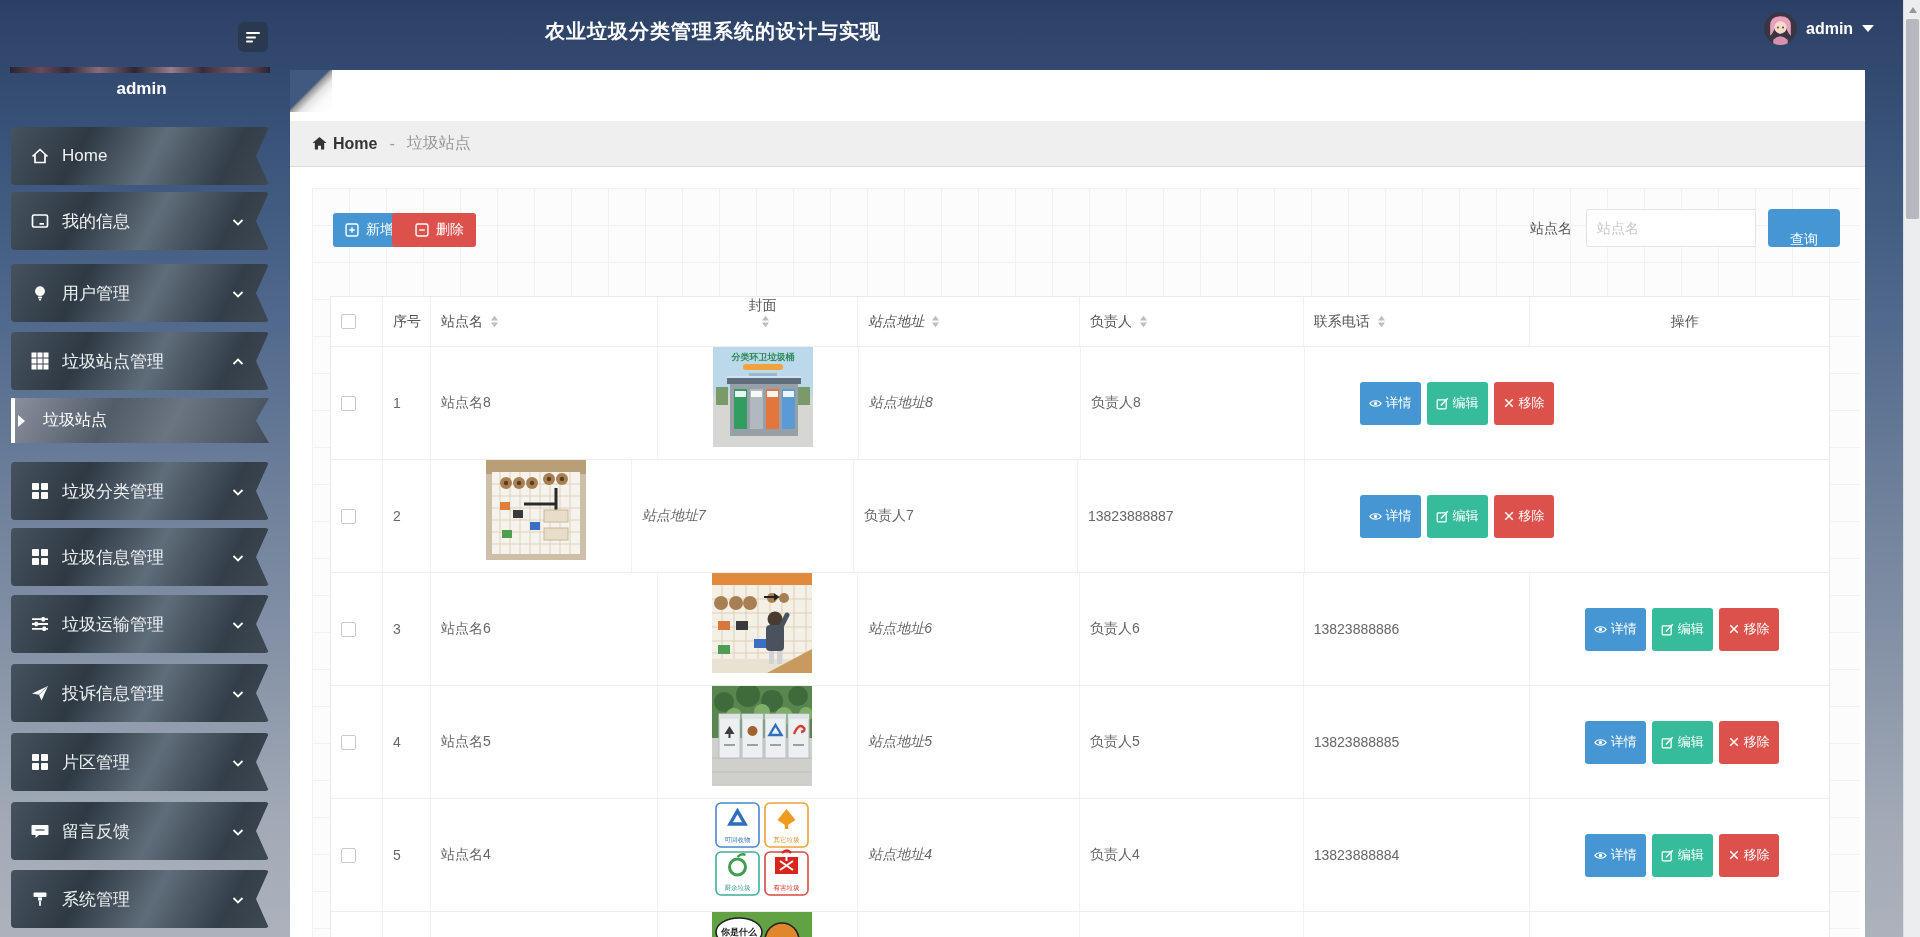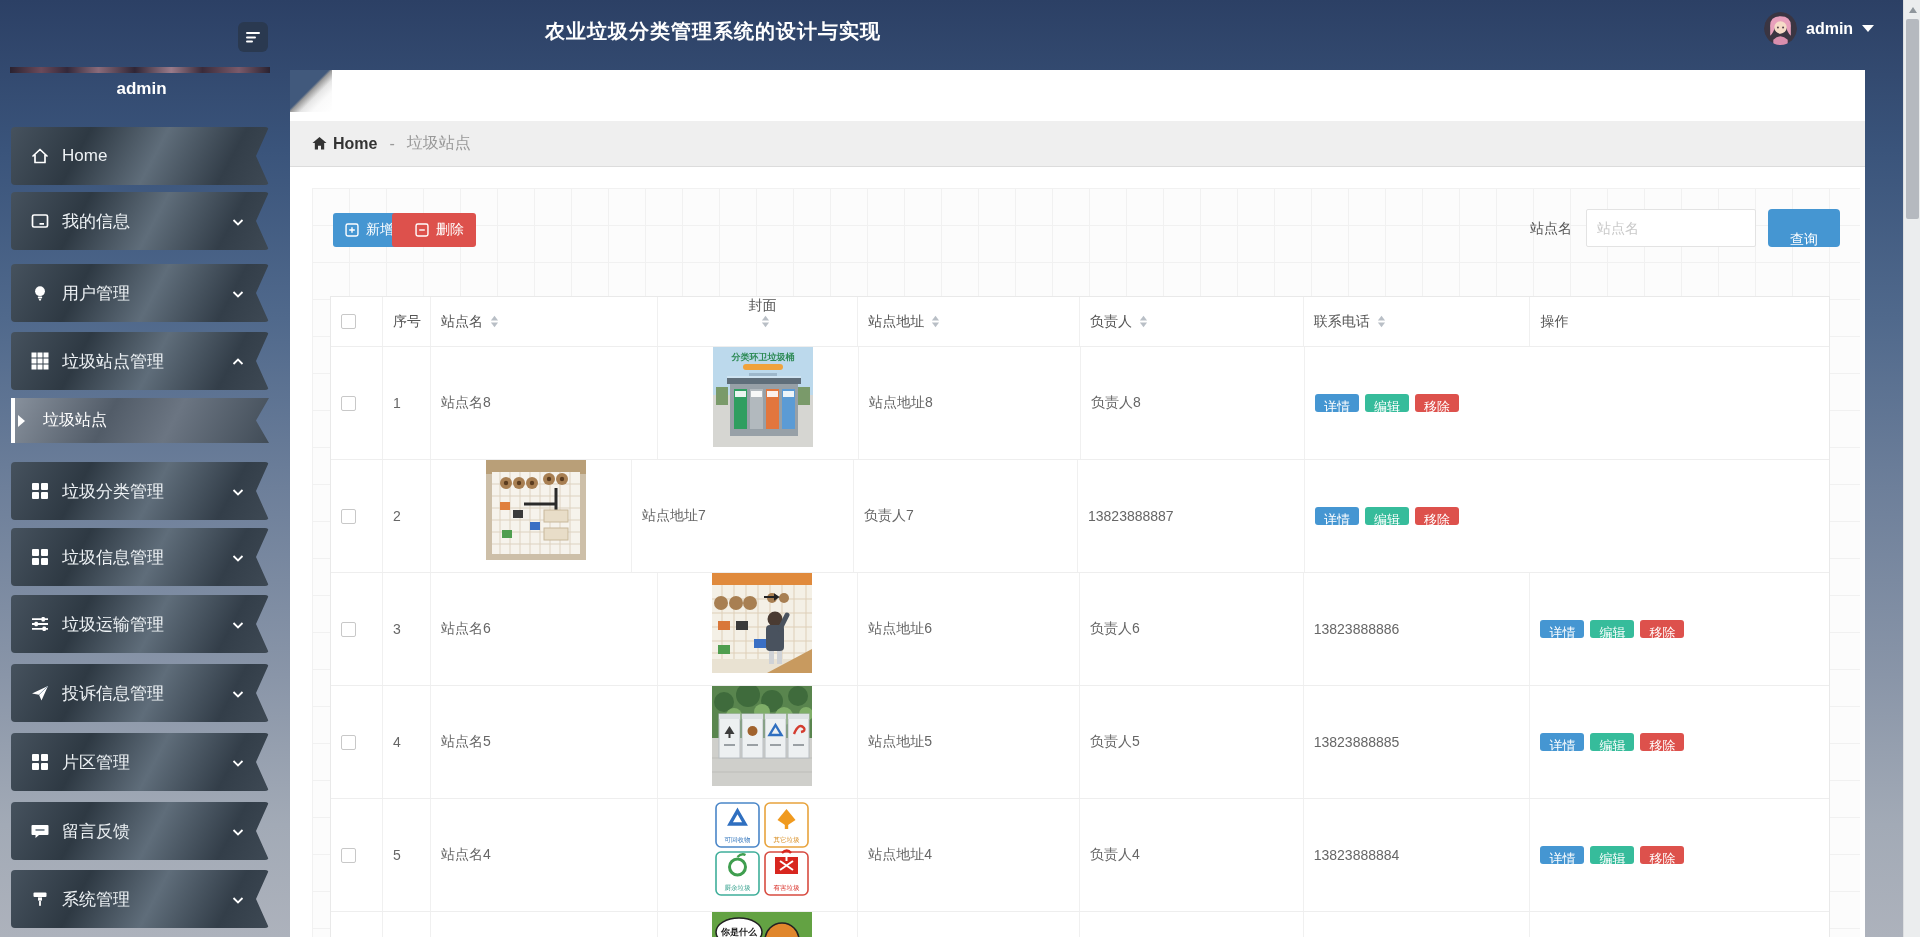--- a/index.html
+++ b/index.html
@@ -54,27 +54,27 @@
     border-radius:2px;padding:0 10px;font-size:14px;color:#666;background:#fff;outline:none;}
   .s-input::placeholder{color:#c9c9c9;}
   .btn-query{position:absolute;left:1456px;top:21px;width:72px;height:38px;border:none;border-radius:4px;
     background:#4596d2;color:#fff;font-size:14px;display:inline-flex;align-items:center;justify-content:center;gap:23px;cursor:pointer;flex-direction:column;}
   
   .tbl{position:absolute;left:18px;top:108px;width:1500px;background:#fff;border:1px solid #e9e9e9;color:#666;font-size:14px;}
   .tr{display:flex;border-bottom:1px solid #eeeeee;}
   .tr-h{height:50px;color:#555;}
   .tr-b{height:113px;}
   .td{border-right:1px solid #f0f0f0;padding-left:10px;display:flex;align-items:center;overflow:hidden;}
-  .c0{width:52px;}.c1{width:48px;}.c2{width:227px;}.c3{width:201px;flex-direction:column;}.c4{width:222px;}
-  .c5{width:224px;}.c6{width:227px;}.c7{width:299px;border-right:none;}
+  .c0{width:52px;}.c1{width:48px;}.c2{width:227px;}.c3{width:201px;flex-direction:column;}.c4{width:222px;font-style:italic;}
+  .c5{width:224px;}.c6{width:227px;}.c7{width:299px;border-right:none;justify-content:center;}
   .cb{width:15px;height:15px;border:1px solid #c8c8c8;border-radius:2px;background:#fff;flex:none;cursor:pointer;}
   .sort{width:9px;height:13px;margin-left:7px;cursor:pointer;}
   .cover{width:100px;height:100px;display:block;cursor:pointer;}
-  .abtn{display:inline-flex;align-items:center;gap:4px;height:18px;padding:0 9px;border:none;border-radius:3px;
-    color:#fff;font-size:13px;margin-right:6px;cursor:pointer;flex-direction:column;}
+  .abtn{display:inline-flex;align-items:center;gap:4px;height:43px;padding:0 9px;border:none;border-radius:3px;
+    color:#fff;font-size:13px;margin-right:6px;cursor:pointer;}
   .a-view{background:#4596d2;}.a-edit{background:#36bc9b;}.a-del{background:#dd514c;}
   
   .scroll{position:absolute;right:0;top:0;width:17px;height:937px;background:#ebedee;border-left:1px solid #dcdee0;}
   .scroll-up{position:absolute;top:3px;left:0;width:17px;height:14px;display:flex;align-items:center;justify-content:center;cursor:pointer;}
   .scroll-up i{width:0;height:0;border-left:4px solid transparent;border-right:4px solid transparent;border-bottom:6px solid #8f969c;}
   .thumb{position:absolute;top:19px;left:2px;width:13px;height:200px;background:#b5b9bf;border-radius:2px;cursor:pointer;}
 </style>
 </head>
 <body>
 

